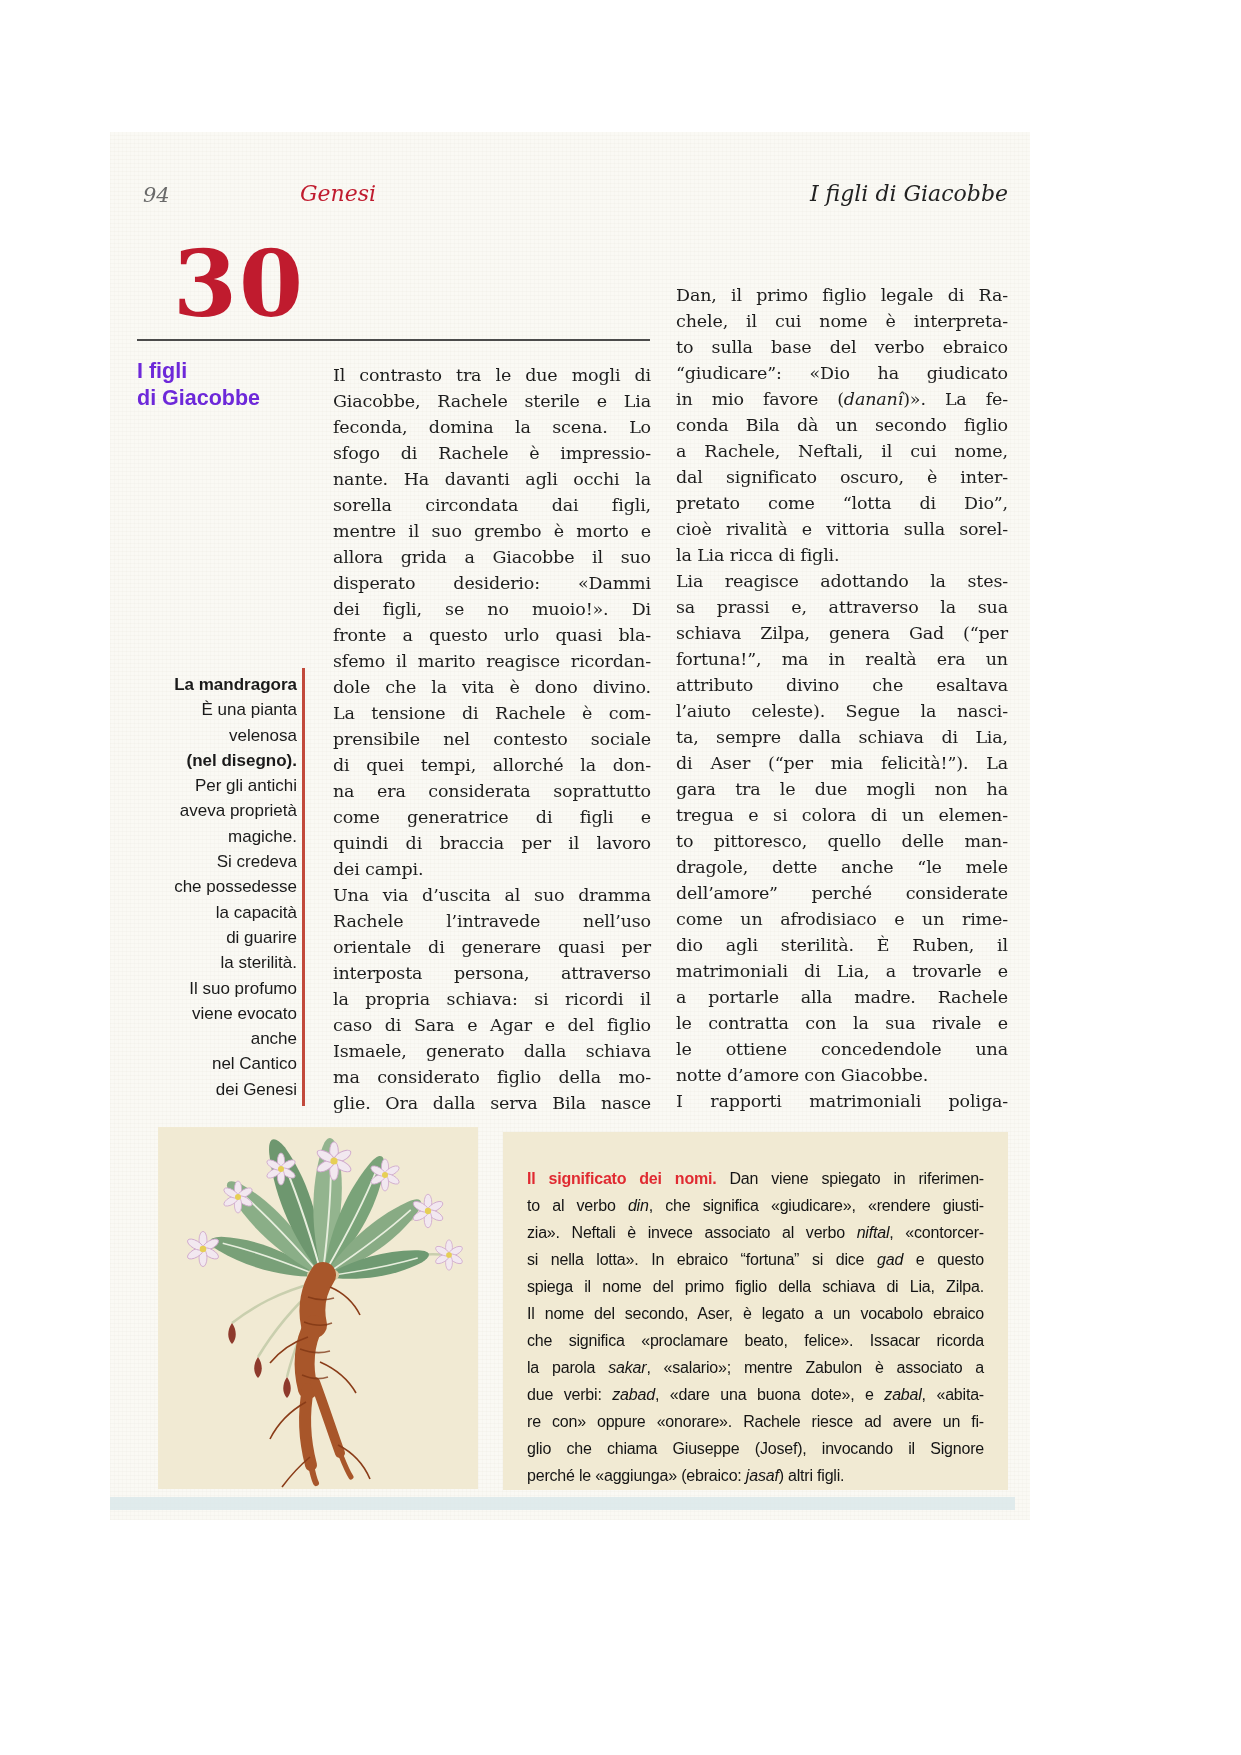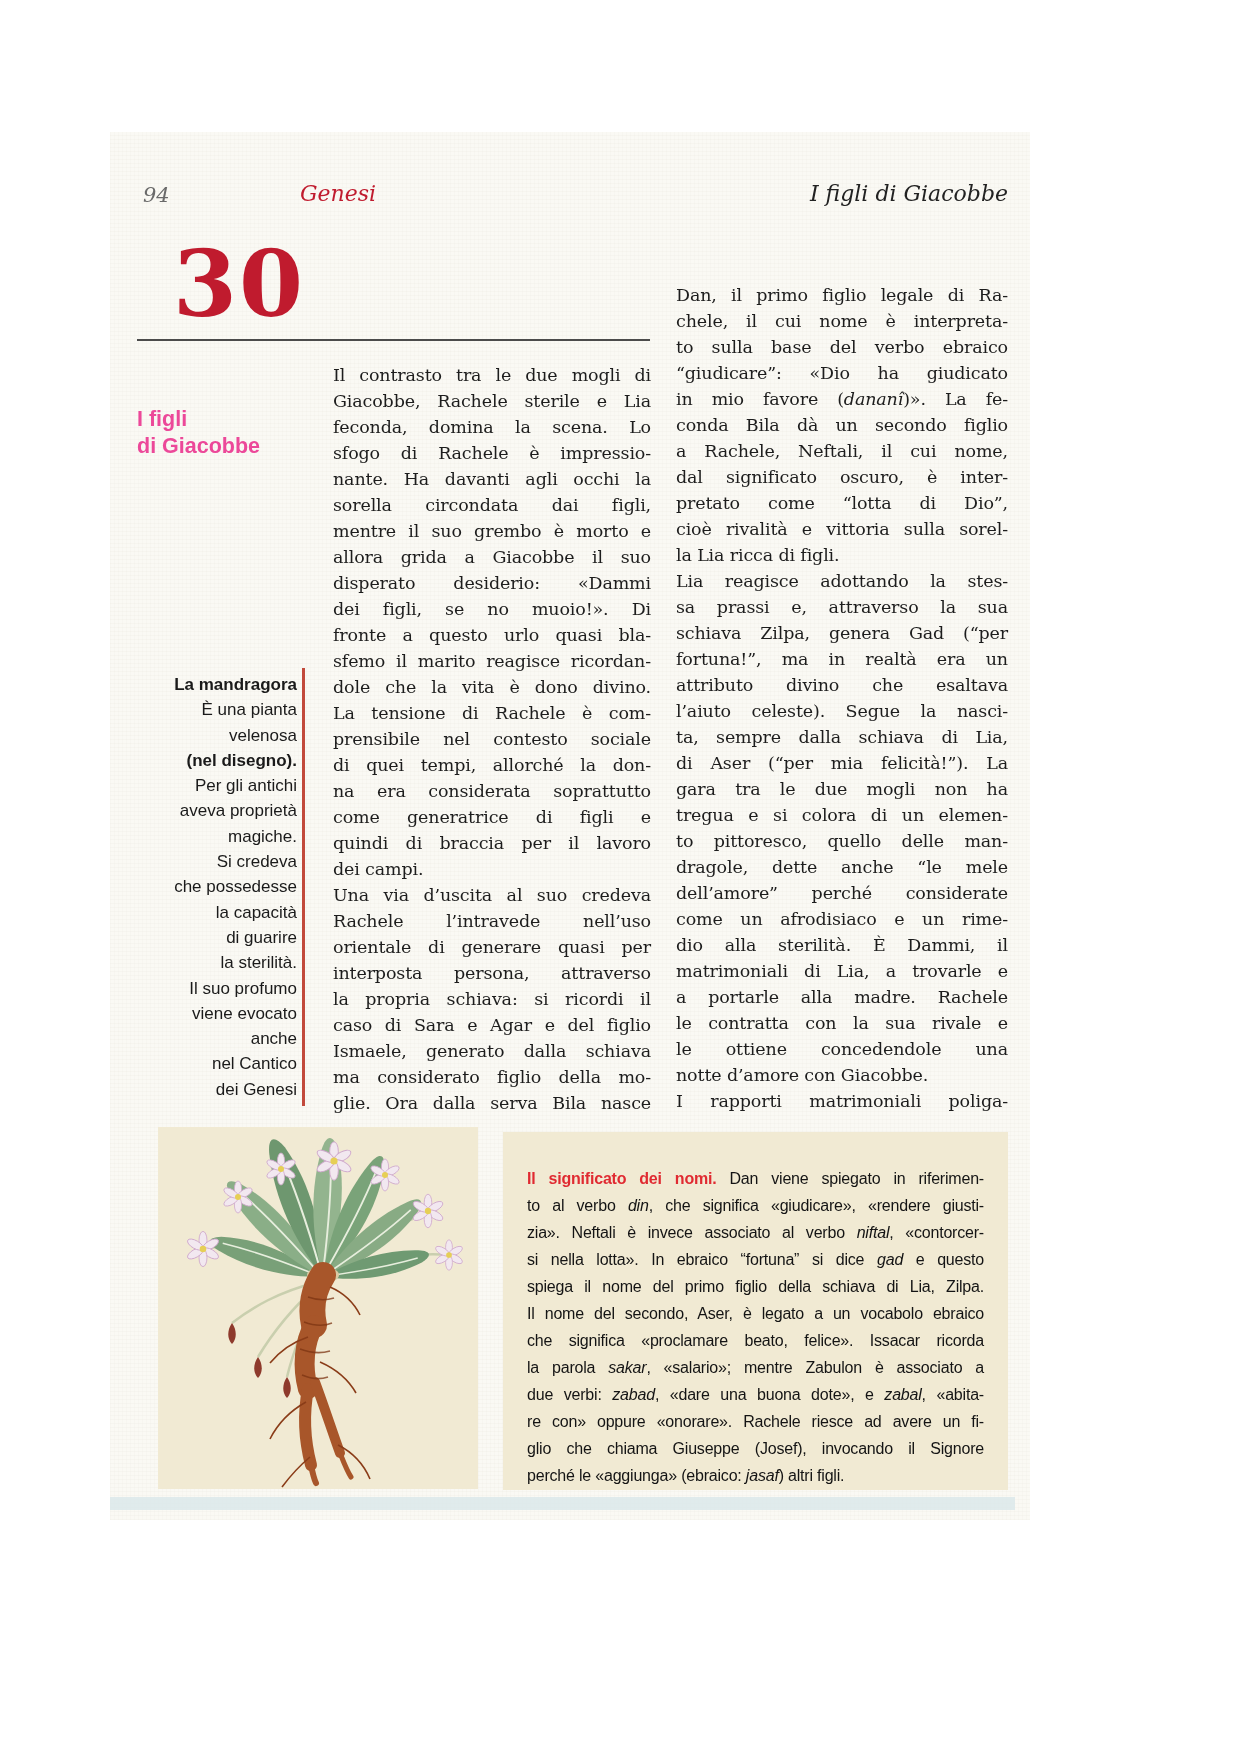--- a/index.html
+++ b/index.html
@@ -32,21 +32,21 @@
   .rd{color:var(--box_title_red);}
 
   
   .page-number{position:absolute;left:143px;top:183px;font-size:21px;font-style:italic;color:var(--pagenum_gray);}
   .head-book{position:absolute;left:300px;top:181px;font-size:22px;font-style:italic;color:var(--accent_red);}
   .head-chapter{position:absolute;left:676px;top:181px;width:332px;text-align:right;font-size:22px;font-style:italic;color:#222;}
 
   
   .chapter-number{position:absolute;left:136px;top:238px;font-size:92px;line-height:92px;font-weight:bold;color:var(--accent_red);letter-spacing:2px;margin-left:37px;}
   .chapter-rule{position:absolute;left:137px;top:339px;width:513px;height:2px;background:var(--rule_dark);}
-  .chapter-title{position:absolute;left:137px;top:358px;font-size:21.5px;line-height:27px;font-weight:bold;color:#ec4899;margin-top:48px;}
+  .chapter-title{position:absolute;left:137px;top:358px;font-size:21.5px;line-height:27px;font-weight:bold;color:#6d28d9;}
 
   
   .sidebar-note{position:absolute;left:137px;top:672px;width:160px;font-size:17px;line-height:25.3px;color:#1a1a1a;}
   .sidebar-note .tline{text-align:right;}
   .sidebar-note .tline:first-child{font-weight:bold;}
   .sidebar-rule{position:absolute;left:302px;top:668px;width:3px;height:438px;background:var(--sidebar_rule_red);}
 
   
   .bodycol{position:absolute;color:var(--text);font-size:17.5px;letter-spacing:-0.15px;}
   .bodycol .tline{text-align:justify;text-align-last:justify;white-space:normal;}
@@ -118,21 +118,21 @@
       <div class="tline"><span>fronte a questo urlo quasi bla-</span></div>
       <div class="tline"><span>sfemo il marito reagisce ricordan-</span></div>
       <div class="tline"><span>dole che la vita è dono divino.</span></div>
       <div class="tline"><span>La tensione di Rachele è com-</span></div>
       <div class="tline"><span>prensibile nel contesto sociale</span></div>
       <div class="tline"><span>di quei tempi, allorché la don-</span></div>
       <div class="tline"><span>na era considerata soprattutto</span></div>
       <div class="tline"><span>come generatrice di figli e</span></div>
       <div class="tline"><span>quindi di braccia per il lavoro</span></div>
       <div class="tline tlast"><span>dei campi.</span></div>
-      <div class="tline"><span>Una via d’uscita al suo credeva</span></div>
+      <div class="tline"><span>Una via d’uscita al suo dramma</span></div>
       <div class="tline"><span>Rachele l’intravede nell’uso</span></div>
       <div class="tline"><span>orientale di generare quasi per</span></div>
       <div class="tline"><span>interposta persona, attraverso</span></div>
       <div class="tline"><span>la propria schiava: si ricordi il</span></div>
       <div class="tline"><span>caso di Sara e Agar e del figlio</span></div>
       <div class="tline"><span>Ismaele, generato dalla schiava</span></div>
       <div class="tline"><span>ma considerato figlio della mo-</span></div>
       <div class="tline"><span>glie. Ora dalla serva Bila nasce</span></div>
     </div>
   <div id="col2" class="bodycol serif">
@@ -154,21 +154,21 @@
       <div class="tline"><span>attributo divino che esaltava</span></div>
       <div class="tline"><span>l’aiuto celeste). Segue la nasci-</span></div>
       <div class="tline"><span>ta, sempre dalla schiava di Lia,</span></div>
       <div class="tline"><span>di Aser (“per mia felicità!”). La</span></div>
       <div class="tline"><span>gara tra le due mogli non ha</span></div>
       <div class="tline"><span>tregua e si colora di un elemen-</span></div>
       <div class="tline"><span>to pittoresco, quello delle man-</span></div>
       <div class="tline"><span>dragole, dette anche “le mele</span></div>
       <div class="tline"><span>dell’amore” perché considerate</span></div>
       <div class="tline"><span>come un afrodisiaco e un rime-</span></div>
-      <div class="tline"><span>dio alla sterilità. È Dammi, il</span></div>
+      <div class="tline"><span>dio agli sterilità. È Ruben, il</span></div>
       <div class="tline"><span>matrimoniali di Lia, a trovarle e</span></div>
       <div class="tline"><span>a portarle alla madre. Rachele</span></div>
       <div class="tline"><span>le contratta con la sua rivale e</span></div>
       <div class="tline"><span>le ottiene concedendole una</span></div>
       <div class="tline tlast"><span>notte d’amore con Giacobbe.</span></div>
       <div class="tline"><span>I rapporti matrimoniali poliga-</span></div>
     </div>
 
   <figure class="illustration">
     <svg width="320" height="362" viewBox="0 0 320 362">

